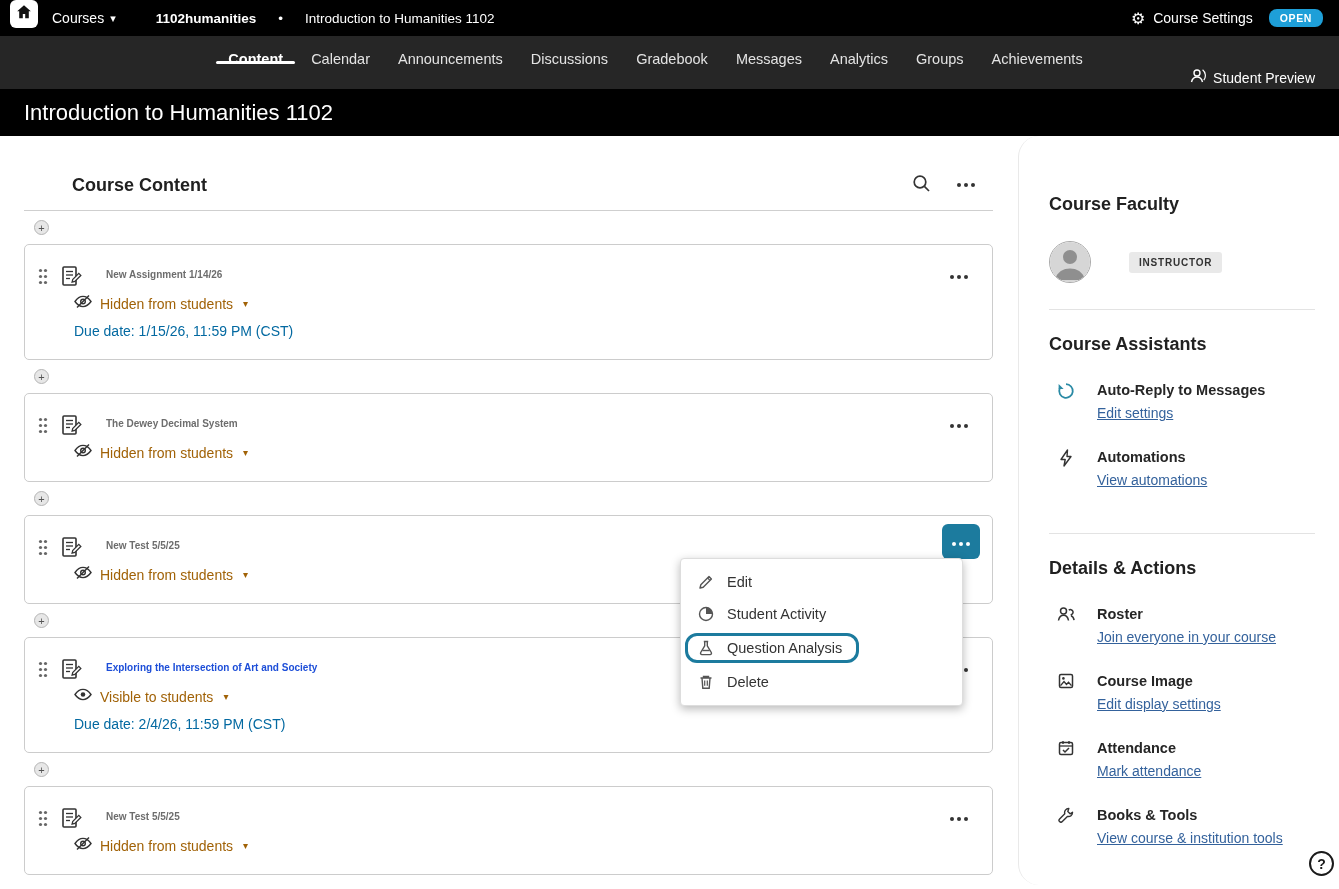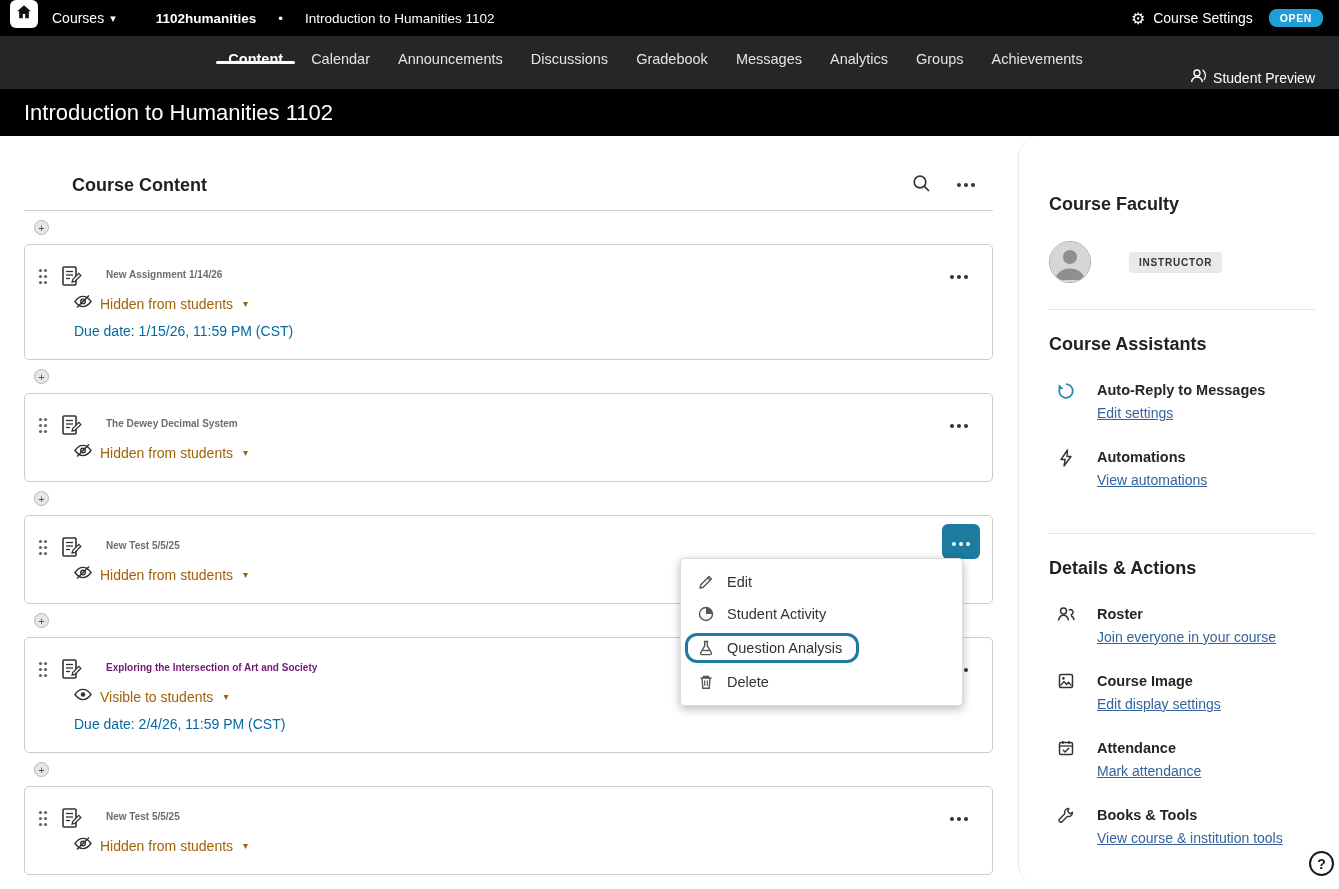--- a/index.html
+++ b/index.html
@@ -41,21 +41,21 @@
   .dots { display:inline-flex; align-items:center; }
   .dots i { width:4px; height:4px; border-radius:50%; background:currentColor; margin:0 1.6px; display:inline-block; }
   
   .gap-row { height:33px; display:flex; align-items:center; padding-left:10px; }
   .add-btn { width:15px; height:15px; border-radius:50%; background:#e7e7e7; border:1px solid #b5b5b5; color:#555; font-size:11px; line-height:12px; text-align:center; cursor:pointer; padding:0; }
   
   .card { border:1px solid #ccc; border-radius:5px; background:#fff; padding:19px 16px 18px; position:relative; }
   .drag-handle { position:absolute; left:13px; top:23px; cursor:grab; color:#666; }
   .doc-icon { position:absolute; left:35px; top:20px; }
   .item-title { padding-left:65px; font-size:10px; line-height:22px; font-weight:bold; color:#6d6d6d; cursor:pointer; }
-  .card.visible-item .item-title { color:#701a75; }
+  .card.visible-item .item-title { color:#1d4ed8; }
   .vis-row { margin-top:8px; padding-left:33px; display:flex; align-items:center; gap:8px; font-size:14px; line-height:19px; color:#a16207; cursor:pointer; }
   .vis-row .caret { font-size:10px; margin-left:2px; }
   .due-row { margin-top:8px; padding-left:33px; font-size:14px; line-height:19px; color:#0369a1; }
   .card-ellipsis { position:absolute; right:18px; top:18px; background:none; border:none; color:#333; cursor:pointer; padding:4px; }
   .card-ellipsis.highlighted { right:12px; top:8px; background:#1c7b9e; border-radius:6px; padding:10px 8px; color:#fff; }
   
   .context-menu { position:absolute; left:680px; top:558px; width:283px; background:#fff; border:1px solid #ddd; border-radius:4px; box-shadow:0 3px 10px rgba(0,0,0,.28); padding:7px 0; z-index:50; }
   .menu-item { display:flex; align-items:center; gap:13px; padding:8px 17px; font-size:14.5px; color:#333; cursor:pointer; }
   .menu-item.hl { padding:3px 17px 3px 4px; }
   .hl-box { display:inline-flex; align-items:center; gap:13px; border:3px solid #1c7b9e; border-radius:12px; padding:4px 14px 4px 10px;text-align:right; }

